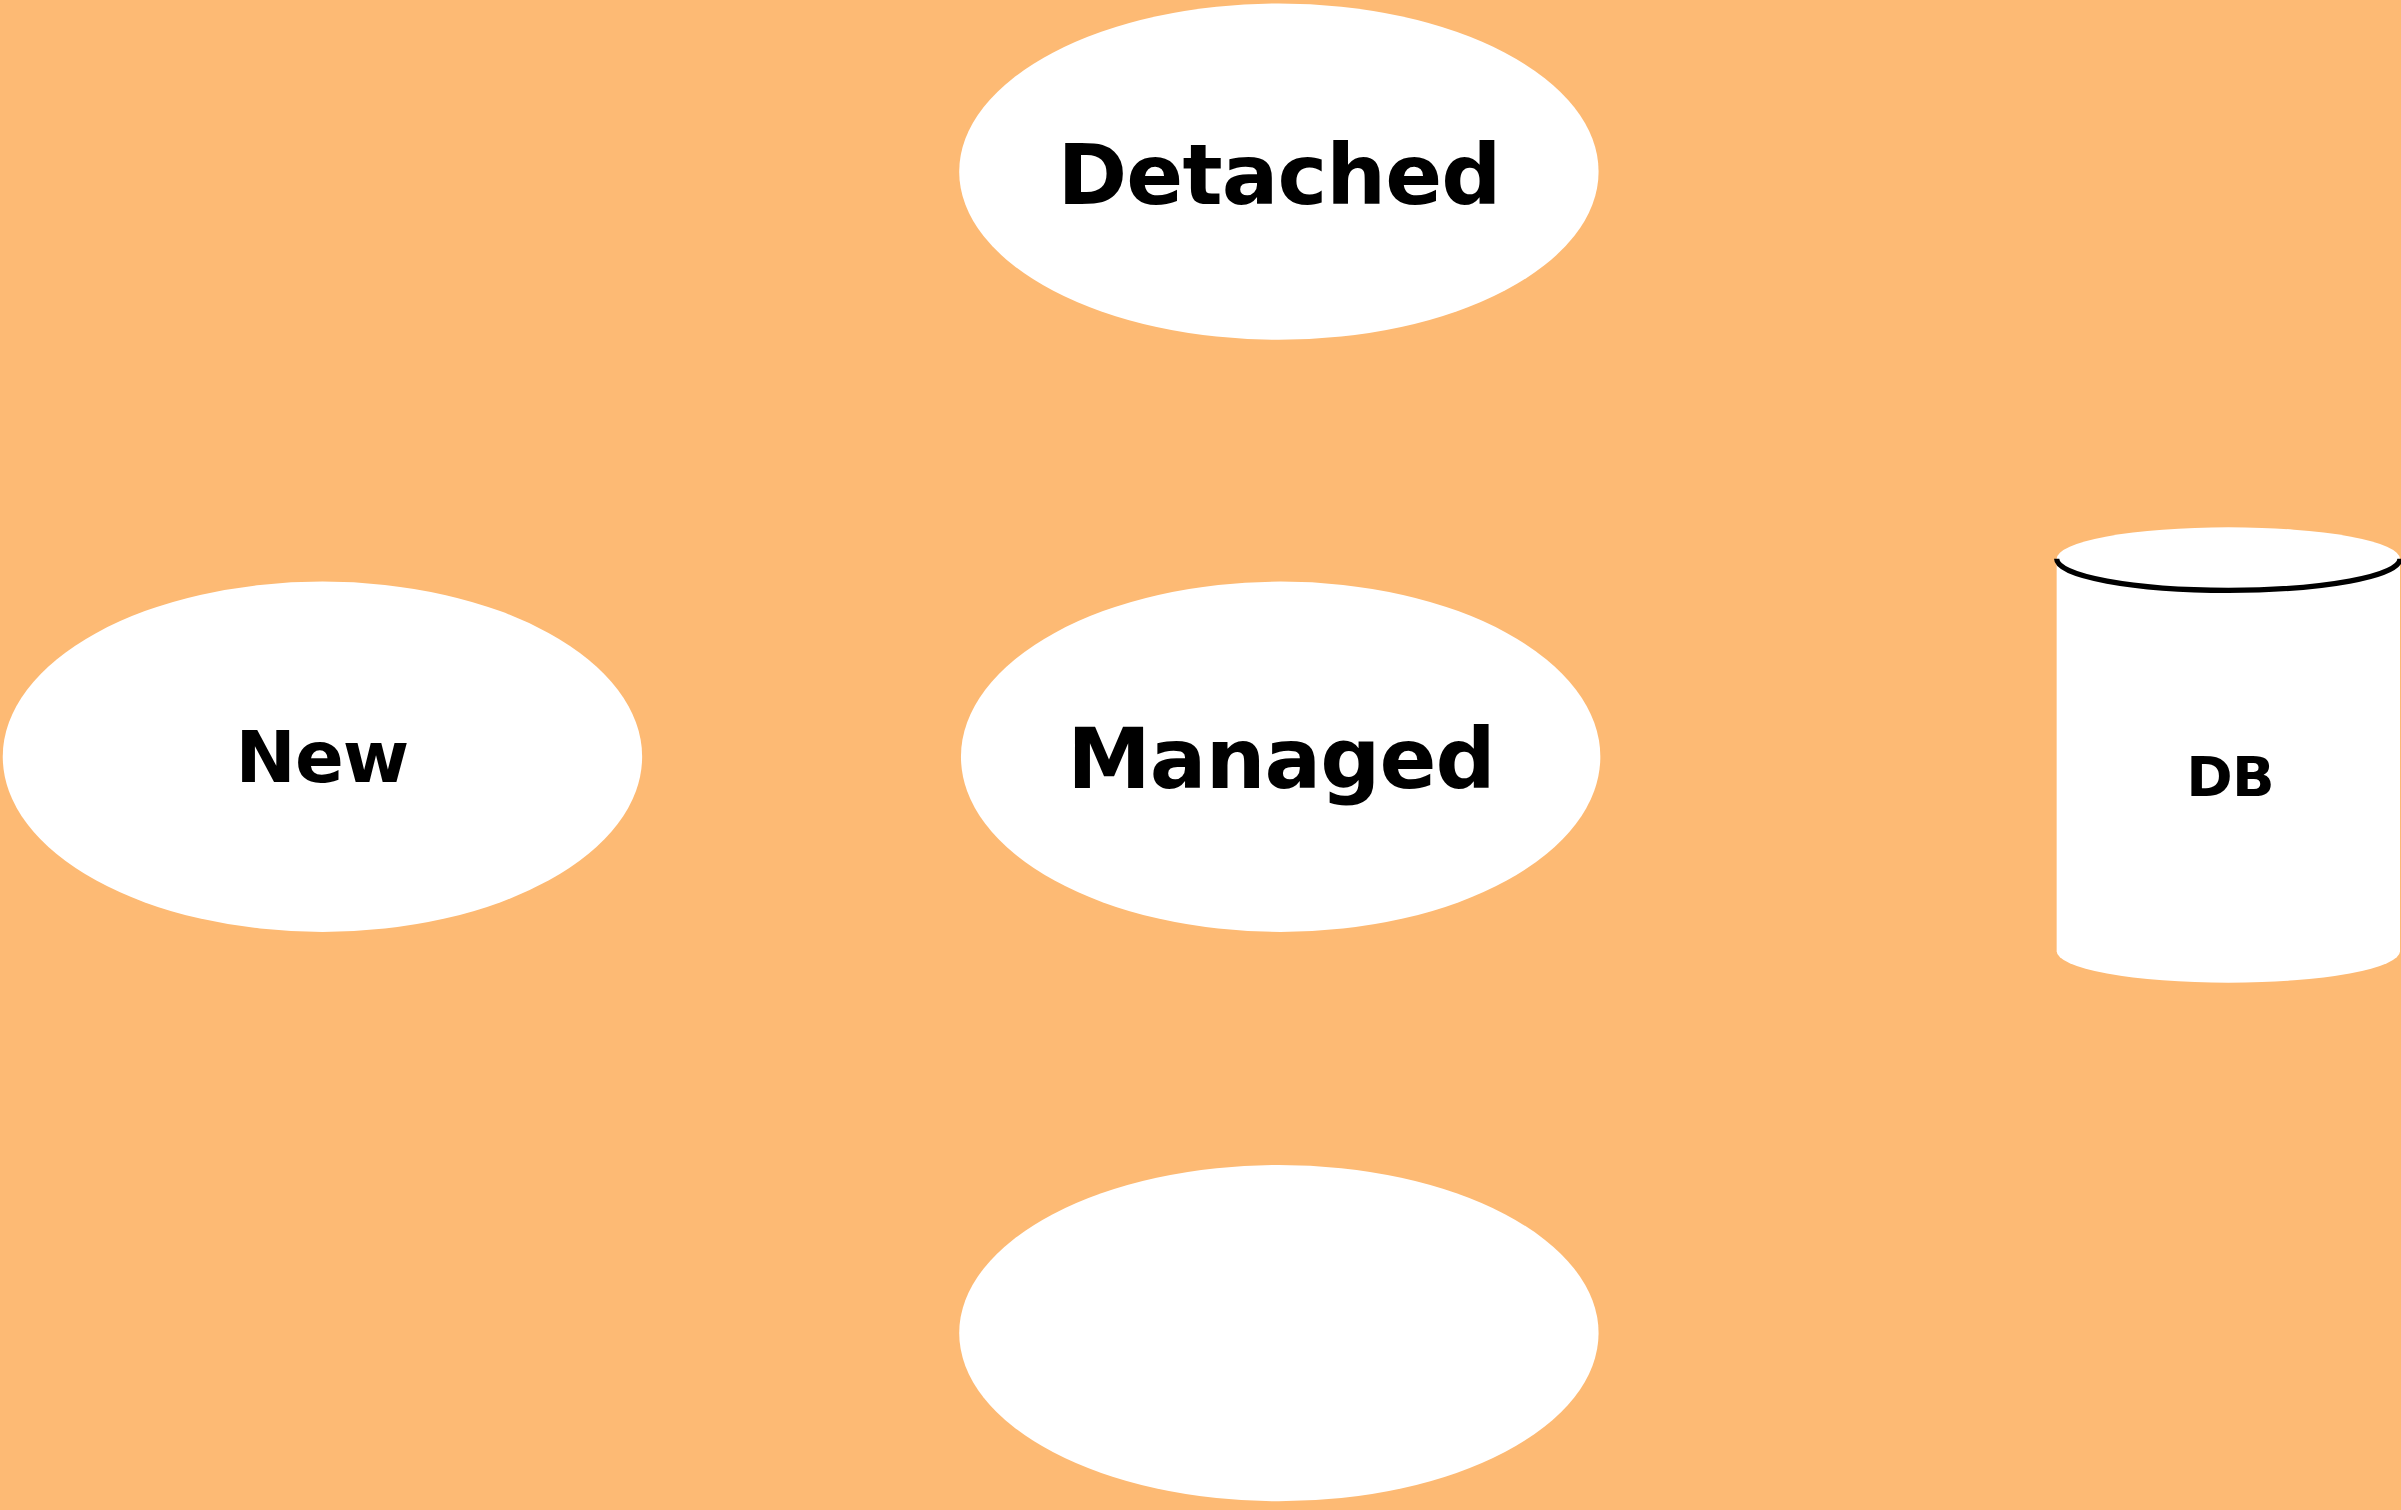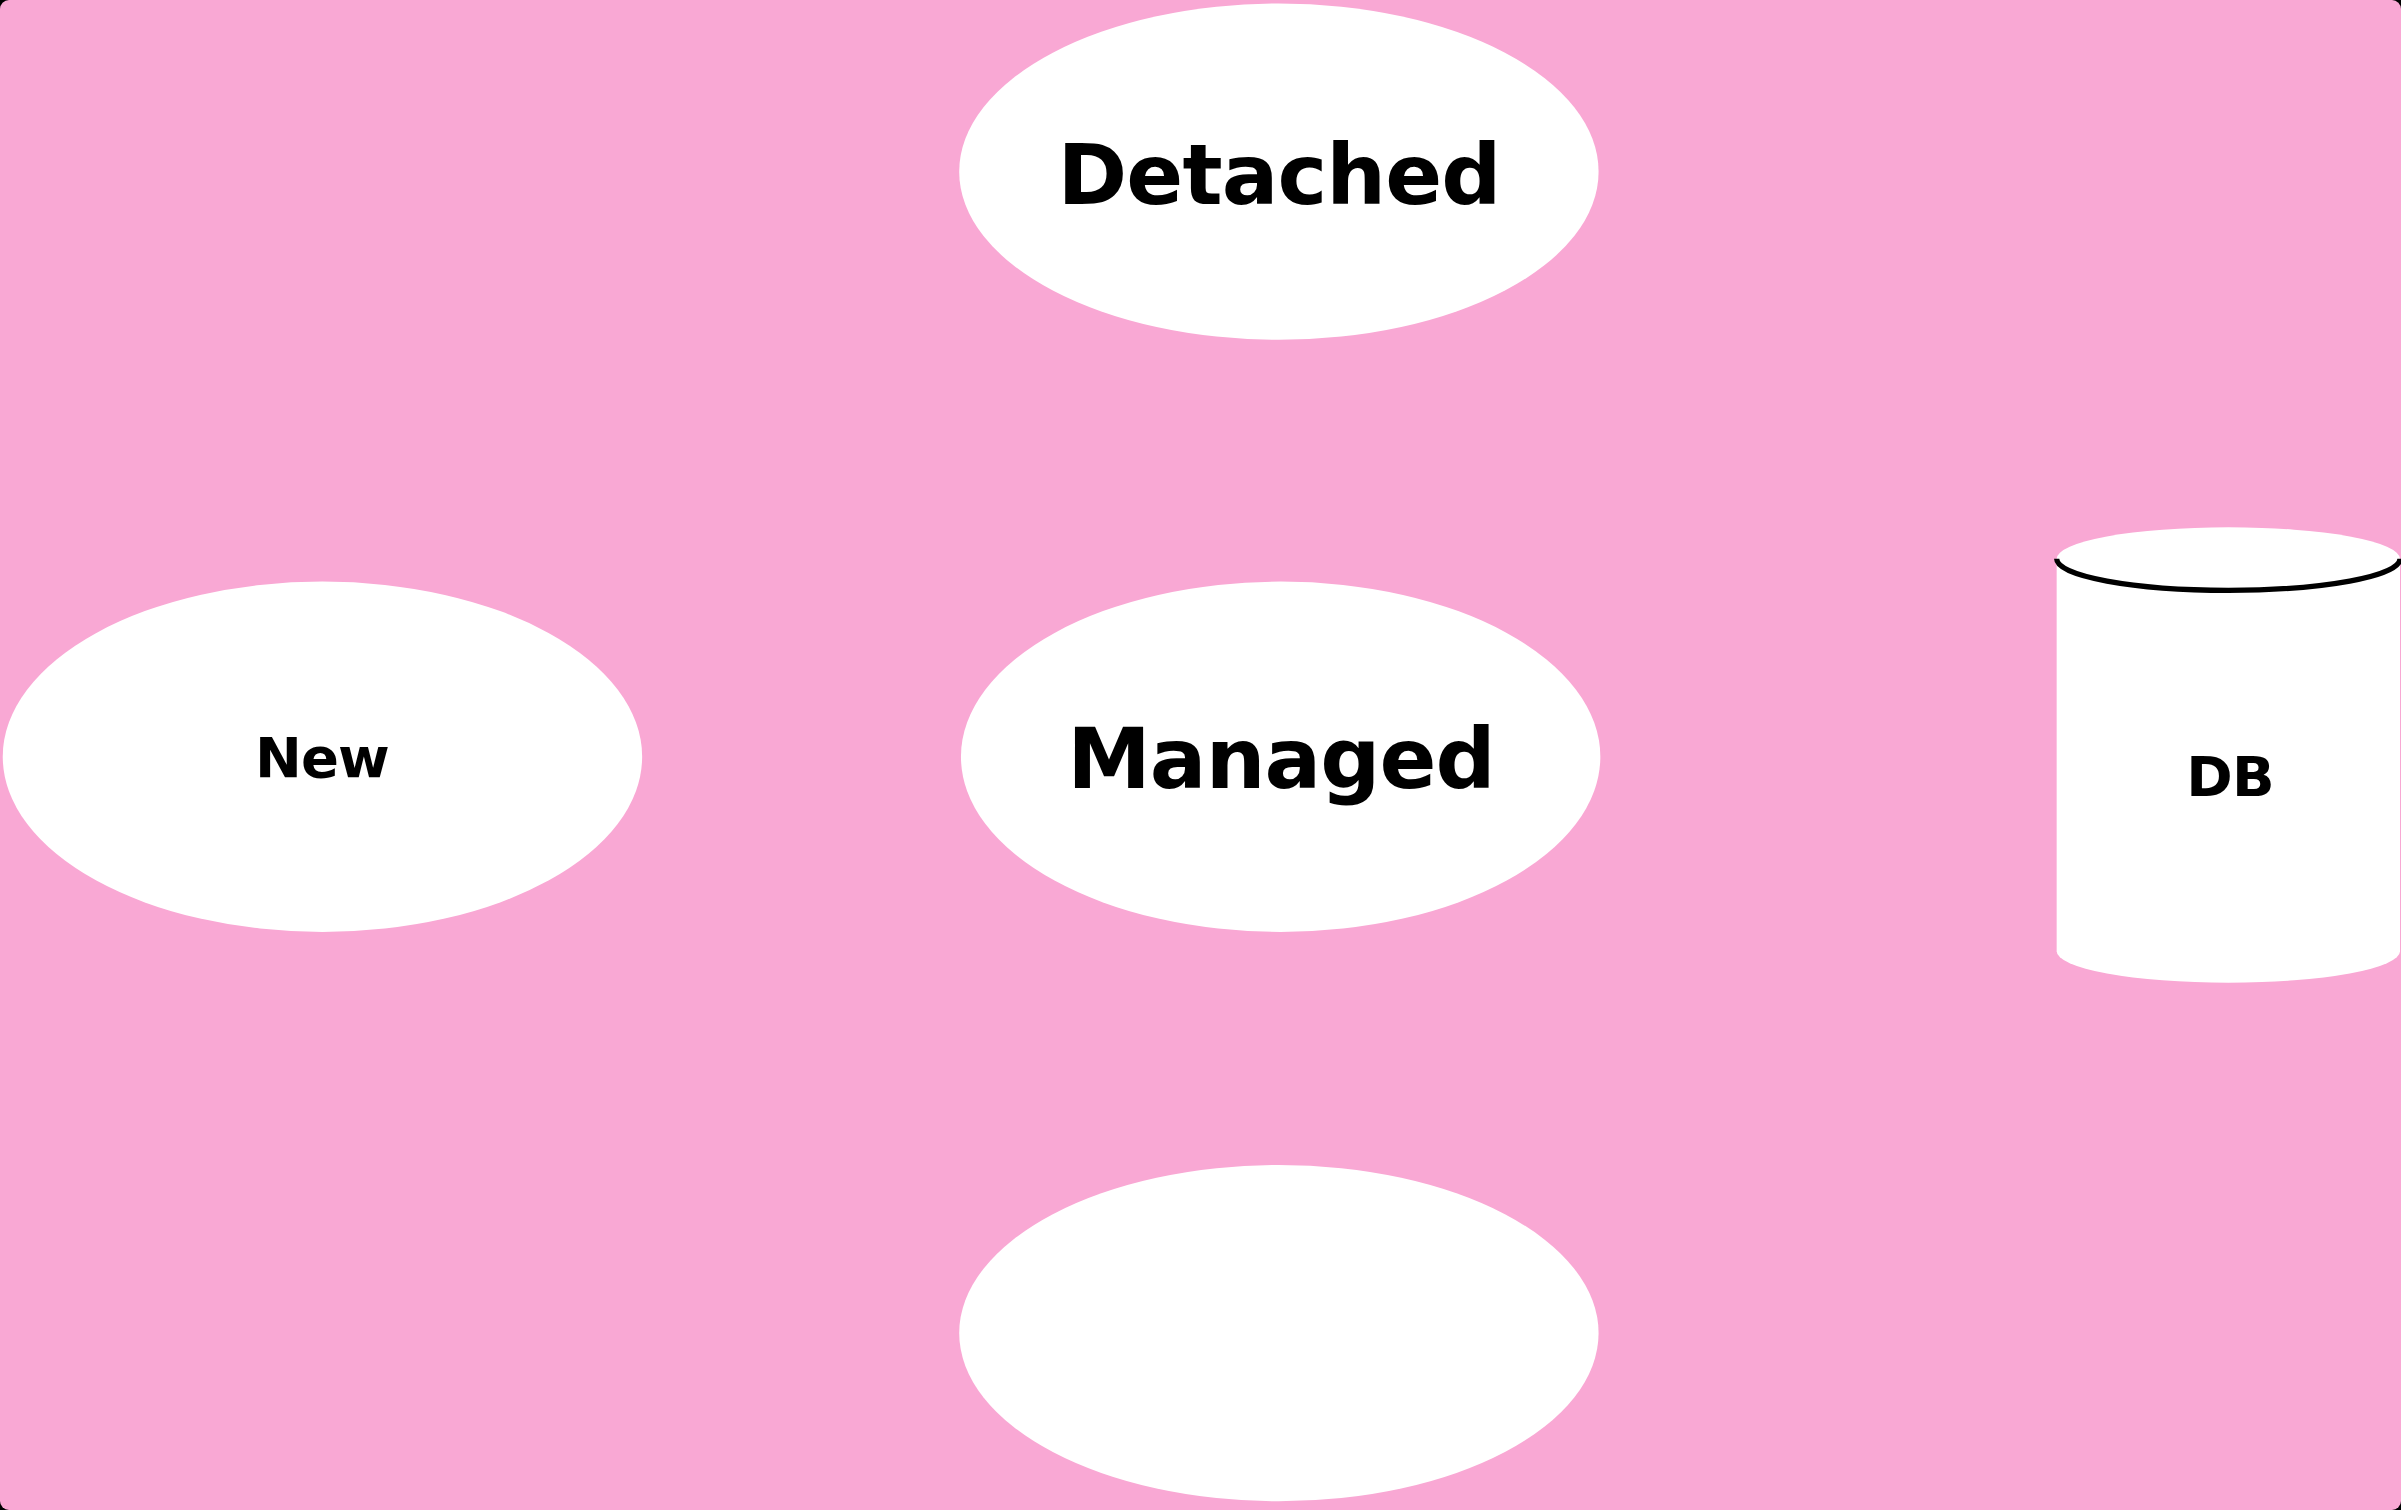--- a/index.html
+++ b/index.html
@@ -5,24 +5,23 @@
 <style>
   html, body {
     margin: 0;
     padding: 0;
     background: #000000;
   }
   #canvas {
     position: relative;
     width: 2401px;
     height: 1510px;
-    background: #f9a8d4;
+    background: #fdba74;
     overflow: hidden;
     font-family: "DejaVu Sans", "Liberation Sans", sans-serif;
-    border-radius: 9px;
   }
   #diagram-svg {
     position: absolute;
     left: 0;
     top: 0;
     width: 2401px;
     height: 1510px;
     display: block;
   }
   .node-shape {
@@ -42,21 +41,21 @@
     position: absolute;
     color: #000000;
     font-family: "DejaVu Sans", "Liberation Sans", sans-serif;
     font-weight: bold;
     white-space: nowrap;
     transform: translate(-50%, -50%);
     text-align: center;
     letter-spacing: -0.9px;
     user-select: none;
   }
-  .label-new      { left: 322px;  top: 757px;  font-size: 56px; text-align: center; }
+  .label-new      { left: 322px;  top: 757px;  font-size: 72px; text-align: center; }
   .label-managed  { left: 1281px; top: 759px;  font-size: 84px; }
   .label-detached { left: 1279px; top: 175px;  font-size: 84px; }
   .label-removed  { left: 1279px; top: 1337px; font-size: 84px; }
   .label-db       { left: 2230px; top: 776px;  font-size: 56px; }
 </style>
 </head>
 <body>
 
 <div id="canvas">
 

